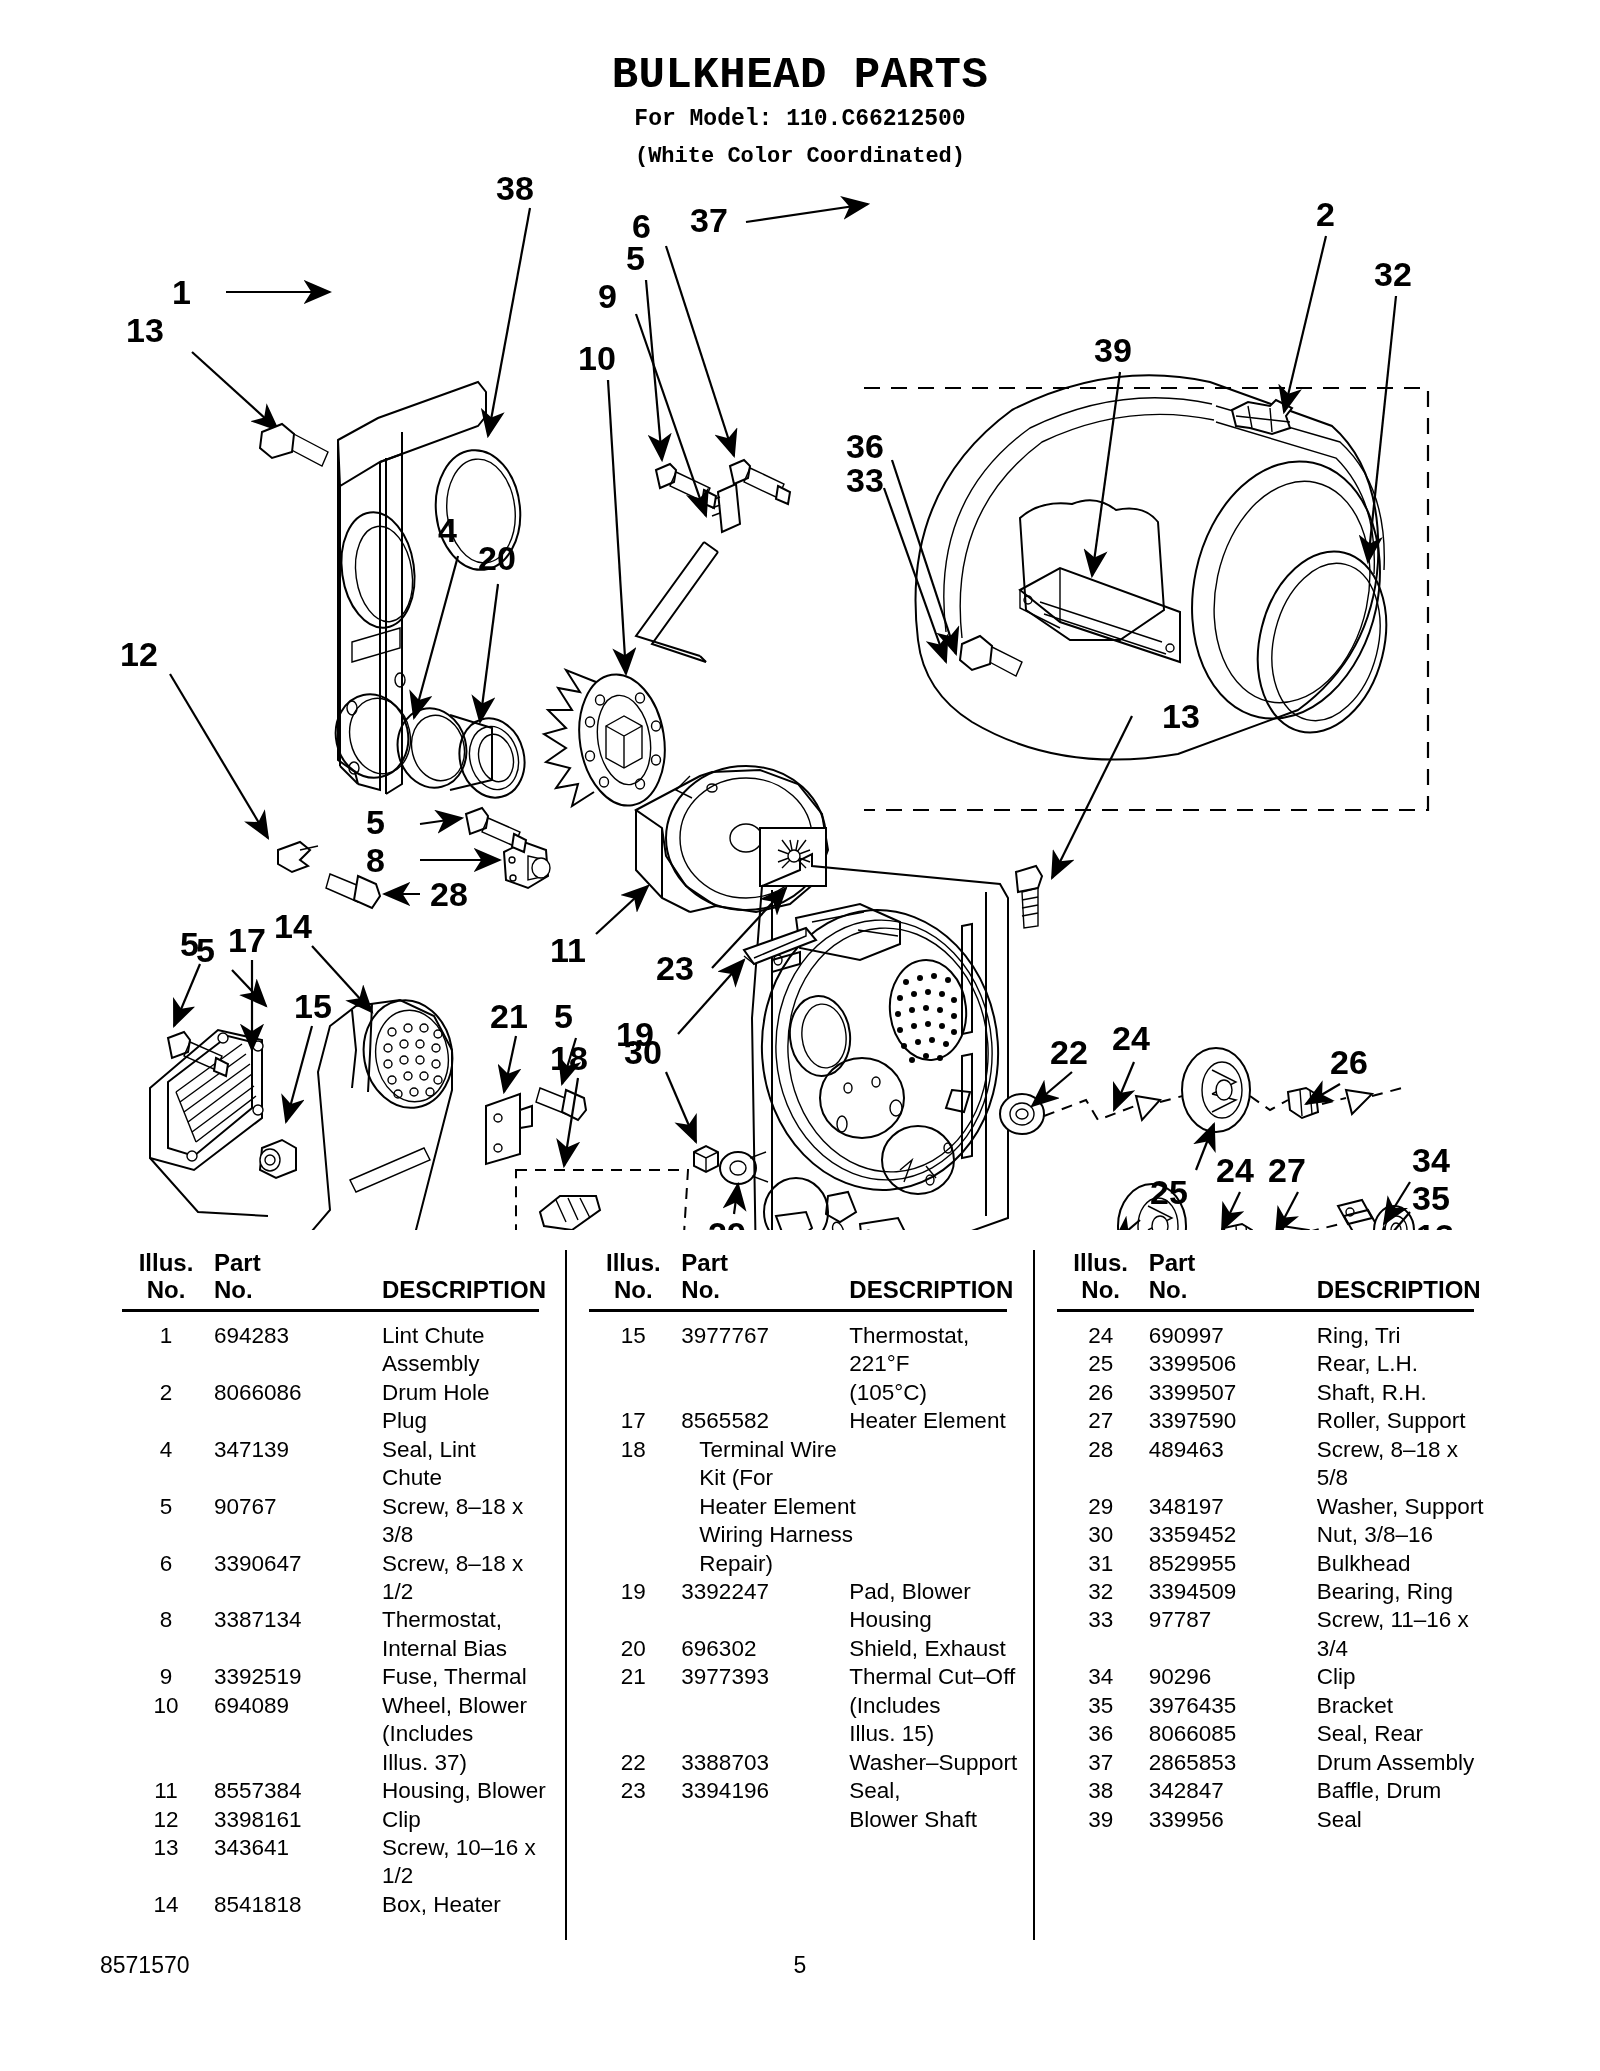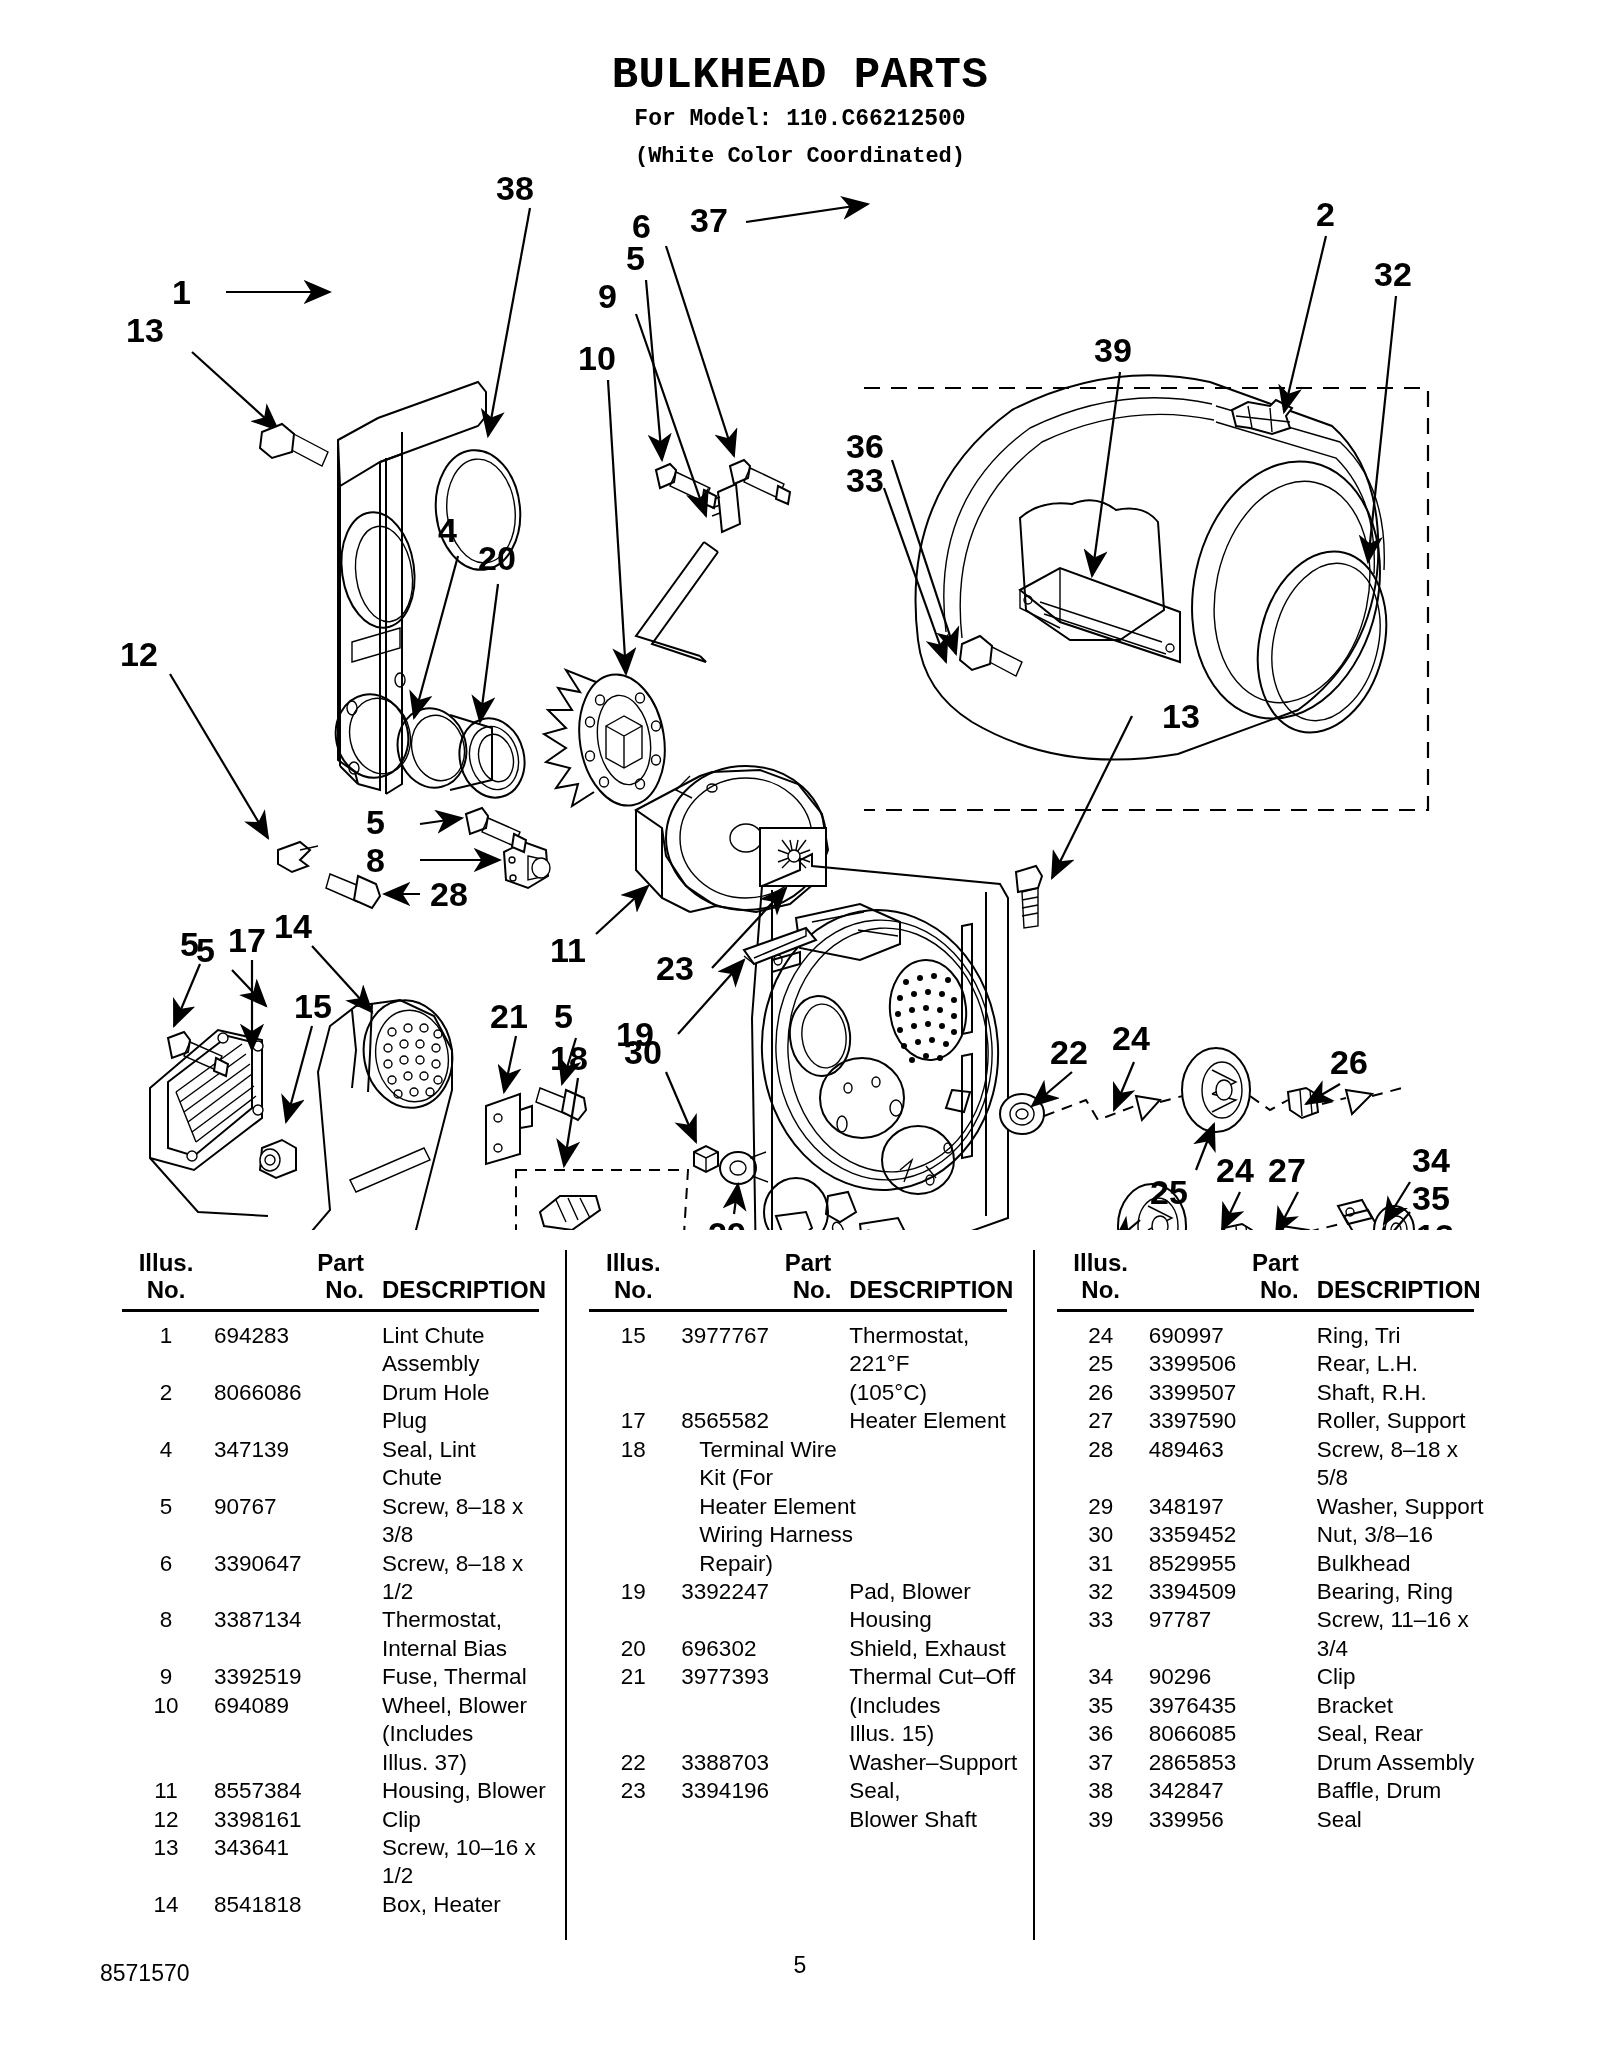--- a/index.html
+++ b/index.html
@@ -25,31 +25,31 @@
   .lead{fill:none;stroke:#000;stroke-width:2.2;}
   .cal{font-family:"Liberation Sans", sans-serif;font-size:34px;font-weight:bold;fill:#000;}
 
   
   #parts{position:absolute;left:100px;top:1250px;width:1400px;height:690px;
          display:flex;}
   .pcol{position:relative;flex:1 1 0;padding:0 12px 0 18px;}
   .pcol + .pcol{border-left:2px solid #000;}
   .phead{display:flex;font-weight:bold;font-size:24px;line-height:1.12;}
   .ph-illus{width:96px;text-align:center;}
-  .ph-part{width:150px;text-align:right;}
+  .ph-part{width:150px;text-align:left;}
   .ph-desc{padding-left:18px;}
   .ph-rule{border-bottom:3px solid #000;margin:5px 14px 10px 4px;}
   .prow{display:flex;font-size:22.5px;line-height:1.265;}
   .p-illus{width:96px;text-align:center;flex:0 0 96px;}
   .p-part{width:150px;text-align:left;flex:0 0 150px;}
   .p-desc{padding-left:18px;white-space:pre-line;}
 
   
   #footer{position:absolute;left:0;top:1952px;width:1600px;height:40px;}
-  #footer-code{position:absolute;left:100px;top:8px;font-size:23px;}
+  #footer-code{position:absolute;left:100px;top:0;font-size:23px;}
   #footer-page{position:absolute;left:0;top:0;width:1600px;text-align:center;font-size:23px;}
 </style>
 </head>
 <body>
 
 <div id="header">
   <div id="doc-title">BULKHEAD PARTS</div>
   <div id="doc-model">For Model: 110.C66212500</div>
   <div id="doc-subtitle">(White Color Coordinated)</div>
 </div>

